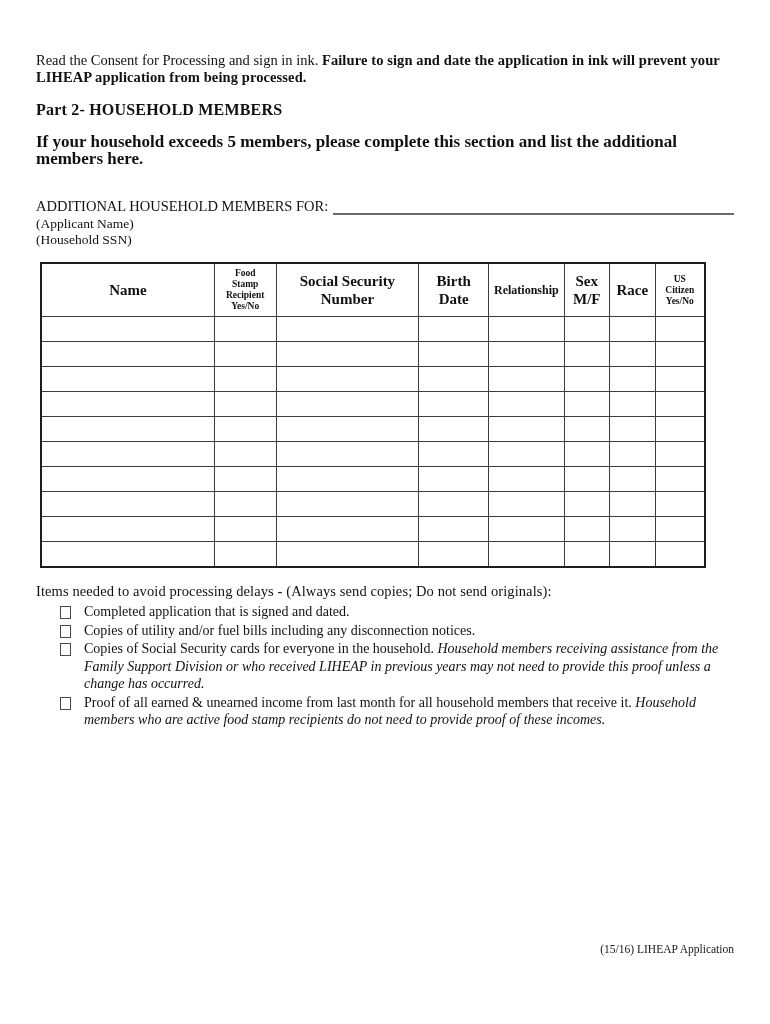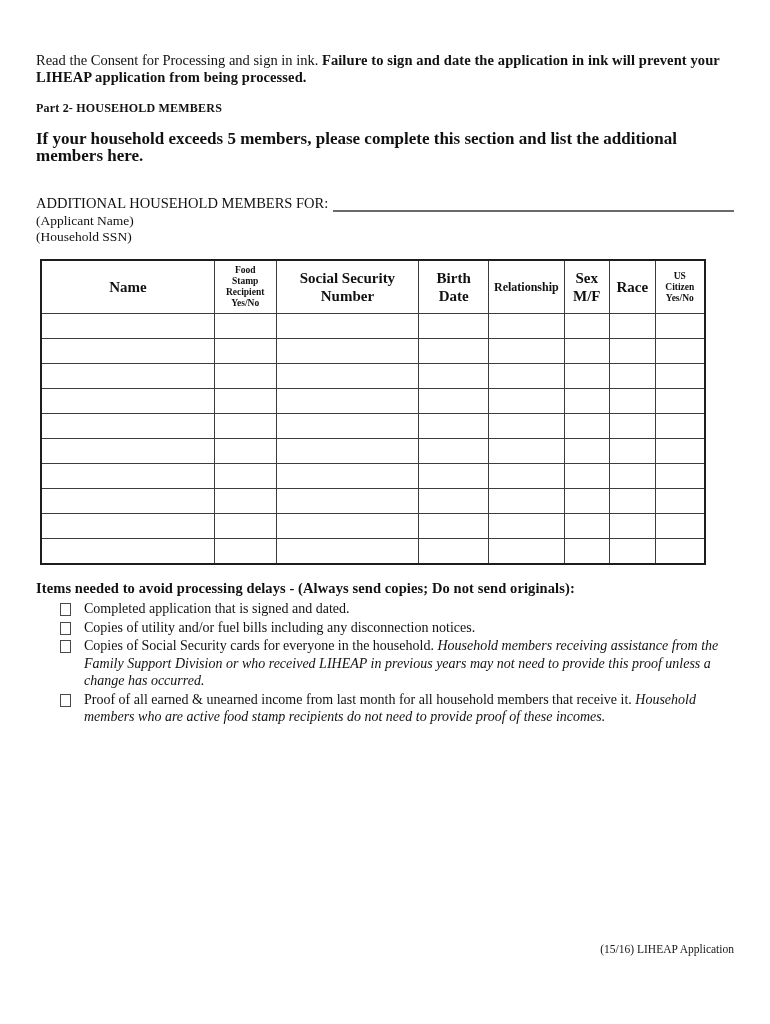--- a/index.html
+++ b/index.html
@@ -11,21 +11,21 @@
 
   
   .part9-title{
     font-size:15px;font-weight:bold;text-decoration:underline;
     margin:0 0 2px 0;letter-spacing:.2px;
   }
   .part9-body{margin:0;font-size:14.5px;line-height:17px;}
   .part9-body strong{letter-spacing:.1px;}
 
   
-  .part2-title{font-size:12px;font-weight:bold;margin:15px 0 0 0;letter-spacing:.2px;}
+  .part2-title{font-size:16px;font-weight:bold;margin:15px 0 0 0;letter-spacing:.2px;}
   .instruction{
     margin:14px 0 0 0;font-size:17px;font-weight:bold;text-align:left;line-height:17px;
   }
   .members-for-row{
     margin-top:31px;display:flex;align-items:flex-end;font-size:14.5px;
   }
   .members-for-label{white-space:nowrap;}
   .blank-line{
     flex:1;margin-left:5px;border-bottom:2px solid #6a6a6a;height:15px;
   }
@@ -49,21 +49,21 @@
     white-space:pre-line;
   }
   .household-table td{height:24px;background:#fff;}
   .hsize-large{font-size:15px;line-height:18px;}
   .hsize-medium{font-size:12px;line-height:14px;}
   .hsize-small{font-size:9.5px;line-height:11px;}
   .col-0{width:26.1%}.col-1{width:9.3%}.col-2{width:21.5%}.col-3{width:10.5%}
   .col-4{width:11.4%}.col-5{width:6.8%}.col-6{width:6.9%}.col-7{width:7.5%}
 
   
-  .items-heading{font-size:14.5px;font-weight:bold;margin:15px 0 3px 0;letter-spacing:.1px;}
+  .items-heading{font-size:14.5px;font-weight:normal;margin:15px 0 3px 0;letter-spacing:.1px;}
   .check-item{display:flex;align-items:flex-start;margin:0 0 1px 0;padding-left:24px;}
   .checkbox{
     flex:none;width:9px;height:11px;border:1px solid #4a4a4a;
     margin:3px 13px 0 0;background:#fff;
   }
   .check-text{font-size:14px;line-height:17.5px;flex:1;}
   .check-text em{font-style:italic;}
 
   
   .page-footer{

